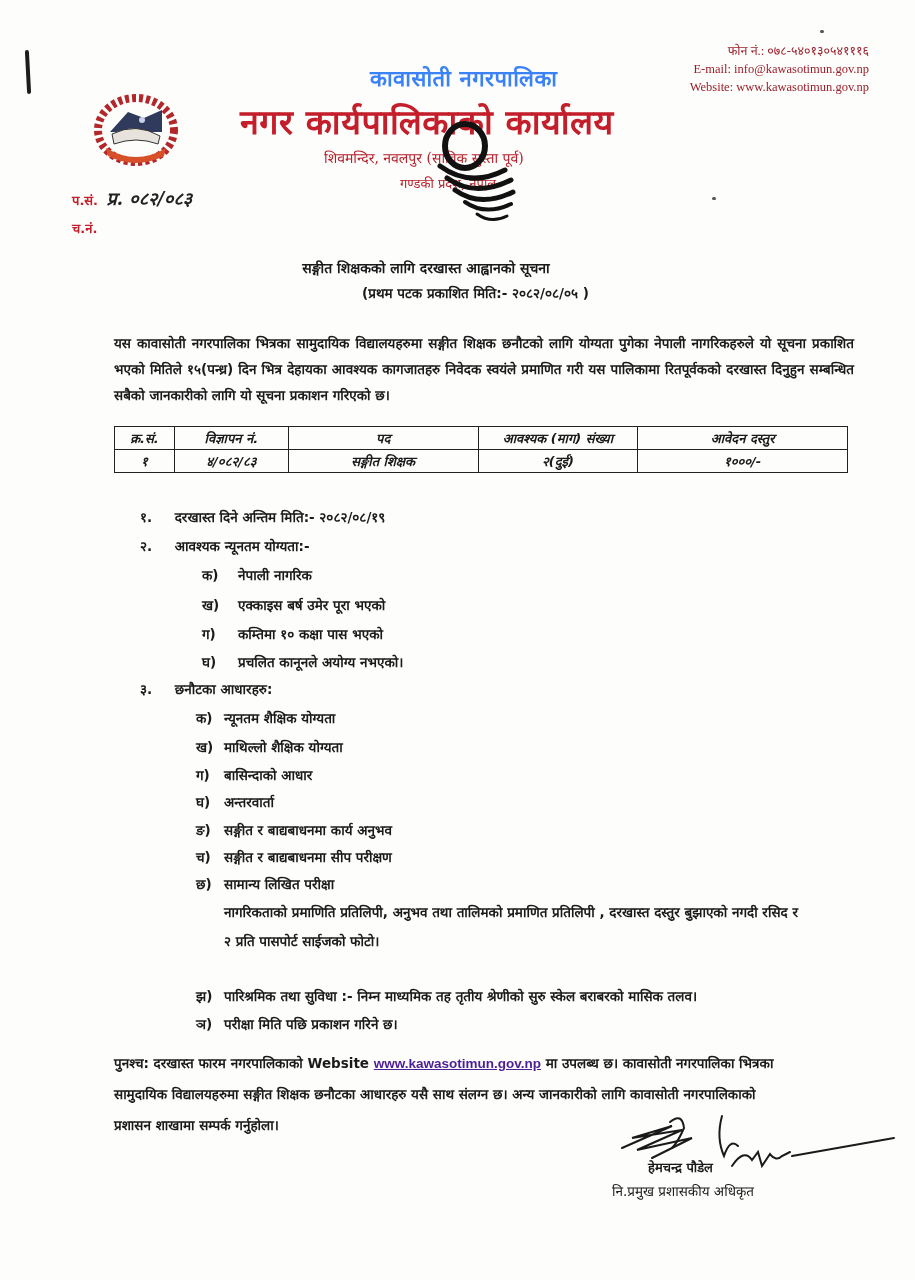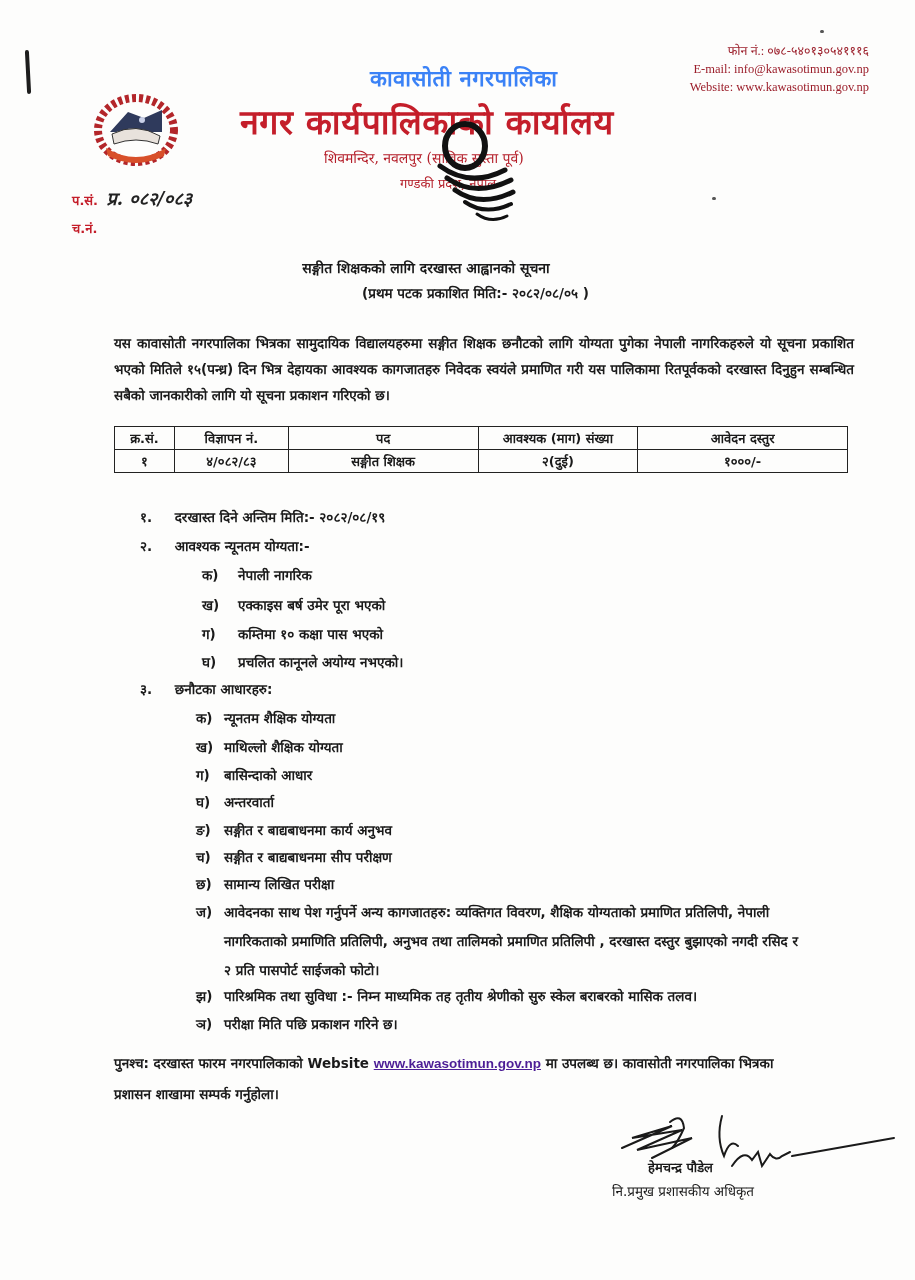--- a/index.html
+++ b/index.html
@@ -16,21 +16,21 @@
   .address2 { left: 400px; top: 174px; font-size: 13px; color: #b5202b; font-family: "DejaVu Serif", serif; }
   .contact { right: 46px; top: 42px; text-align: right; font-family: "Liberation Serif", serif; color: #9b1e2a; font-size: 12.5px; line-height: 18px; }
   .stamp { left: 425px; top: 118px; width: 110px; height: 115px; }
   .ref-label { left: 72px; top: 186px; font-size: 13px; color: #c41e2a; font-weight: bold; text-align: right; }
   .ref-val { font-family: "DejaVu Serif", serif; color: #222; font-style: italic; font-size: 18px; font-weight: bold; margin-left: 4px; }
   .chana { left: 72px; top: 219px; font-size: 13px; color: #c41e2a; font-weight: bold; }
   .notice-title { left: 0; width: 852px; top: 258px; text-align: center; font-size: 14px; font-weight: bold; }
   .notice-sub { left: 0; width: 915px; top: 284px; text-align: center; font-size: 13.5px; font-weight: bold; padding-left: 36px; box-sizing: border-box; }
   .intro { left: 114px; top: 330px; width: 740px; font-size: 13.5px; line-height: 26px; font-weight: bold; text-align: justify; text-align-last: left; }
   table.ads { position: absolute; left: 114px; top: 426px; width: 734px; border-collapse: collapse; font-size: 13px; font-weight: bold; }
-  table.ads th, table.ads td { border: 1.5px solid #222; text-align: center; height: 22px; padding: 0 4px; }
+  table.ads th, table.ads td { border: 1.5px solid #222; text-align: center; height: 22px; padding: 0 4px; font-style: italic; }
   table.ads th { font-weight: bold; }
   .row { position: absolute; white-space: nowrap; }
   .num { display: inline-block; width: 30px; }
   .letter { display: inline-block; width: 28px; }
   .para-j { left: 196px; top: 896px; width: 660px; font-size: 13.5px; line-height: 29px; font-weight: bold; }
   .para-j .indent { padding-left: 28px; display:block; }
   .postscript { left: 114px; top: 1048px; width: 750px; font-size: 13.5px; line-height: 31px; font-weight: bold; }
   .ps-link { text-decoration: underline; font-family: "Liberation Sans", sans-serif; }
   .signature { left: 612px; top: 1108px; width: 290px; height: 70px; }
   .signer-name { left: 648px; top: 1158px; font-size: 13px; font-weight: bold; }
@@ -155,38 +155,38 @@
   <span class="letter">ङ)</span><span>सङ्गीत र बाद्यबाधनमा कार्य अनुभव</span>
 </div>
 <div class="row" style="left:196px; top:848px; font-size:13.5px; font-weight:bold;">
   <span class="letter">च)</span><span>सङ्गीत र बाद्यबाधनमा सीप परीक्षण</span>
 </div>
 <div class="row" style="left:196px; top:875px; font-size:13.5px; font-weight:bold;">
   <span class="letter">छ)</span><span>सामान्य लिखित परीक्षा</span>
 </div>
 
 <div class="abs para-j" style="top:898px;">
-  <div style="white-space:nowrap;"><span class="letter">ज)</span><span>आवेदनका साथ पेश गर्नुपर्ने अन्य कागजातहरु: व्यक्तिगत विवरण, शैक्षिक योग्यताको प्रमाणित प्रतिलिपी, नेपाली</span></div>
   <span class="indent" style="white-space:nowrap;">नागरिकताको प्रमाणिति प्रतिलिपी, अनुभव तथा तालिमको प्रमाणित प्रतिलिपी , दरखास्त दस्तुर बुझाएको नगदी रसिद र</span>
   <span class="indent">२ प्रति पासपोर्ट साईजको फोटो।</span>
 </div>
 
 <div class="row" style="left:196px; top:987px; font-size:13.5px; font-weight:bold;">
   <span class="letter">झ)</span><span>पारिश्रमिक तथा सुविधा :- निम्न माध्यमिक तह तृतीय श्रेणीको सुरु स्केल बराबरको मासिक तलव।</span>
 </div>
 <div class="row" style="left:196px; top:1015px; font-size:13.5px; font-weight:bold;">
   <span class="letter">ञ)</span><span>परीक्षा मिति पछि प्रकाशन गरिने छ।</span>
 </div>
 
 <div class="abs postscript">
   <div style="white-space:nowrap;">
     <span>पुनश्च: दरखास्त फारम नगरपालिकाको Website</span>
     <a class="ps-link" style="color:#4c1d95;">www.kawasotimun.gov.np</a>
     <span>मा उपलब्ध छ।  कावासोती नगरपालिका भित्रका</span>
   </div>
+  <div style="white-space:nowrap;">सामुदायिक विद्यालयहरुमा सङ्गीत शिक्षक छनौटका आधारहरु यसै साथ संलग्न छ। अन्य जानकारीको लागि कावासोती नगरपालिकाको</div>
   <div>प्रशासन शाखामा सम्पर्क गर्नुहोला।</div>
 </div>
 
 <svg class="abs signature" viewBox="0 0 290 70">
   <g fill="none" stroke="#1a1a1a" stroke-width="2" stroke-linecap="round">
     <path d="M10 40 L60 18 L20 30 L70 22 L25 42 L80 30 L40 50"></path>
     <path d="M58 14 Q70 4 72 20 Q66 34 60 40"></path>
     <path d="M110 8 Q104 30 112 48 Q118 30 126 38"></path>
     <path d="M120 58 Q132 40 140 52 L146 44 L150 58 L158 46 Q164 54 170 48 L178 44"></path>
     <path d="M180 48 L282 30"></path>

